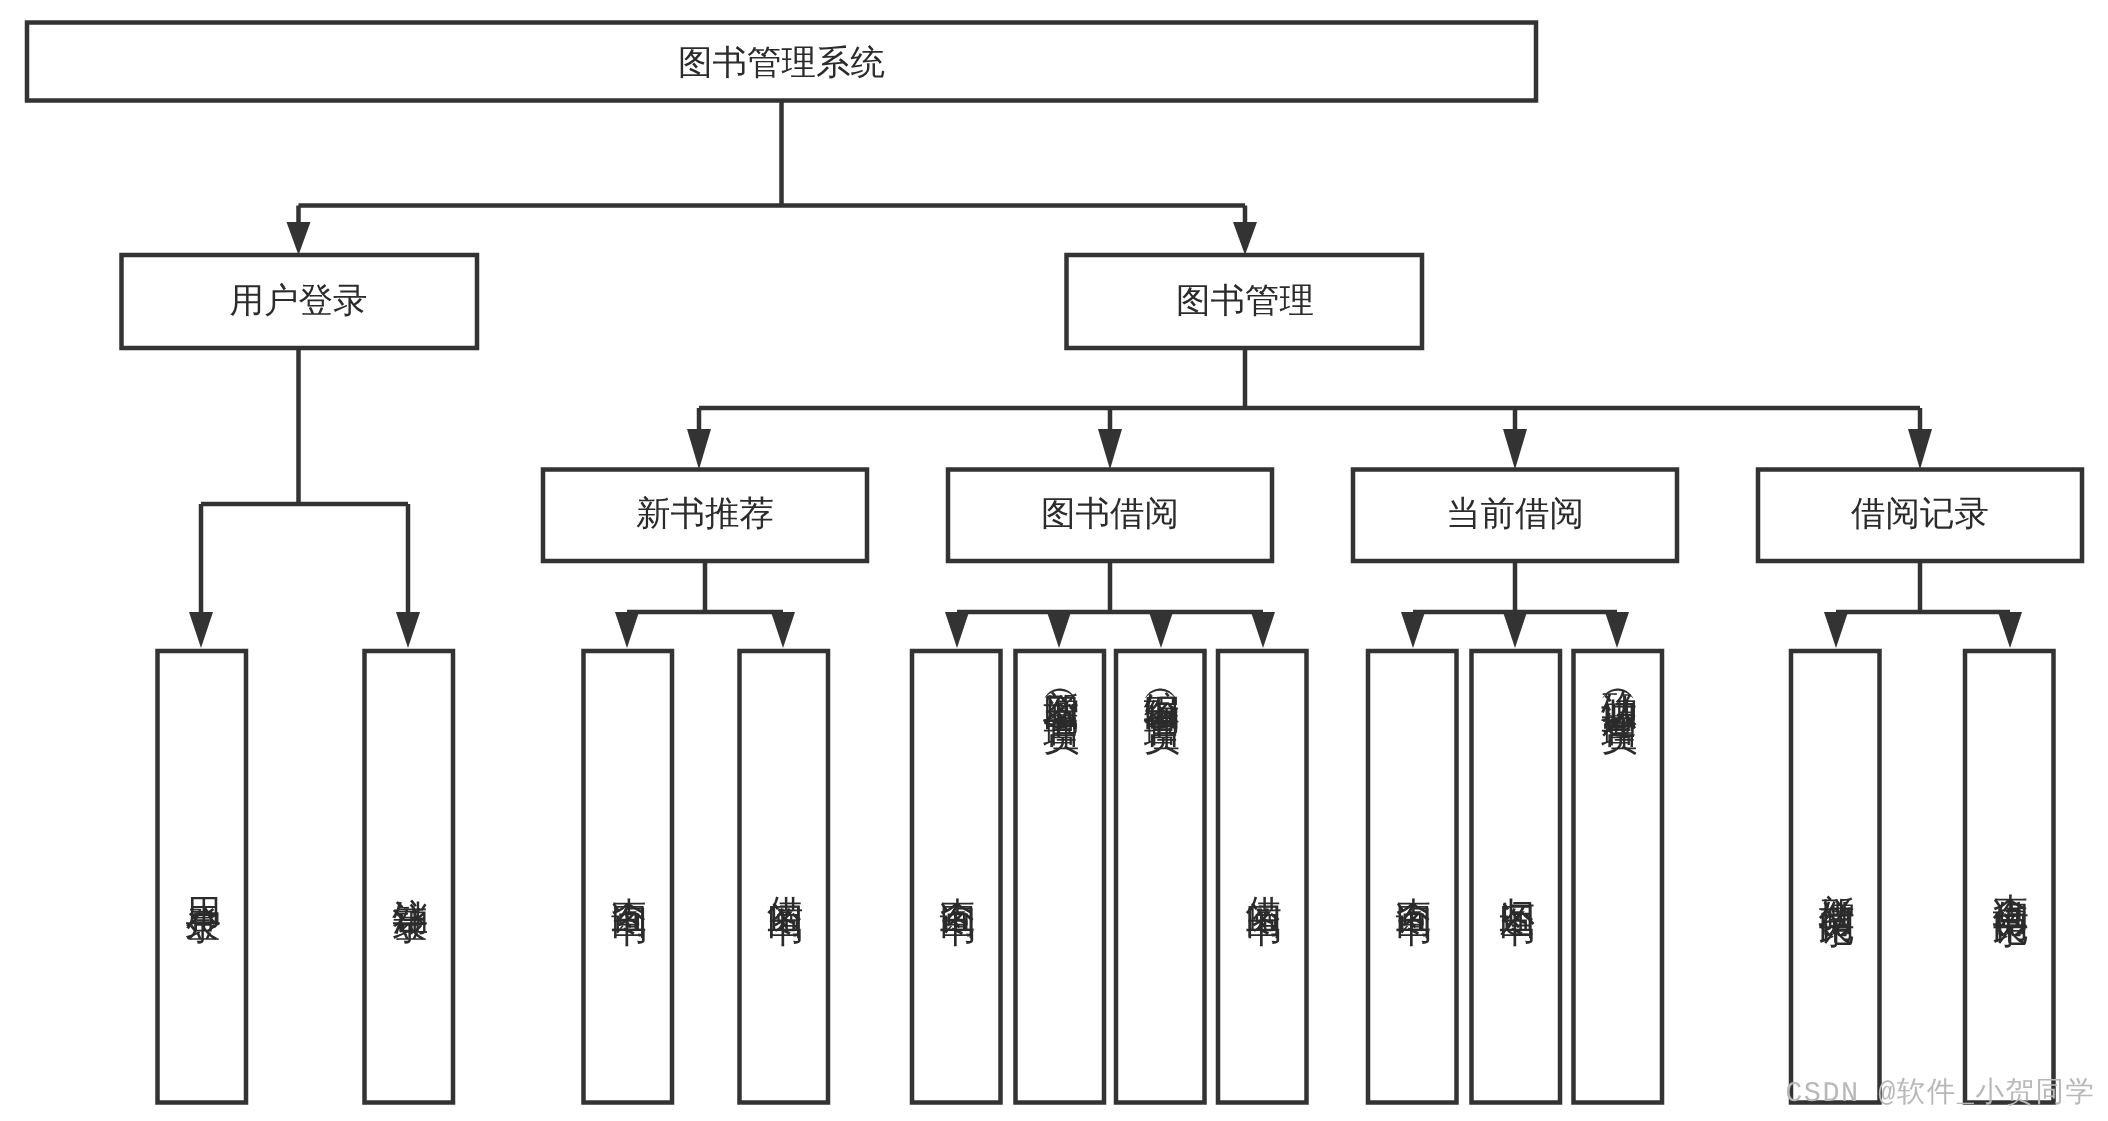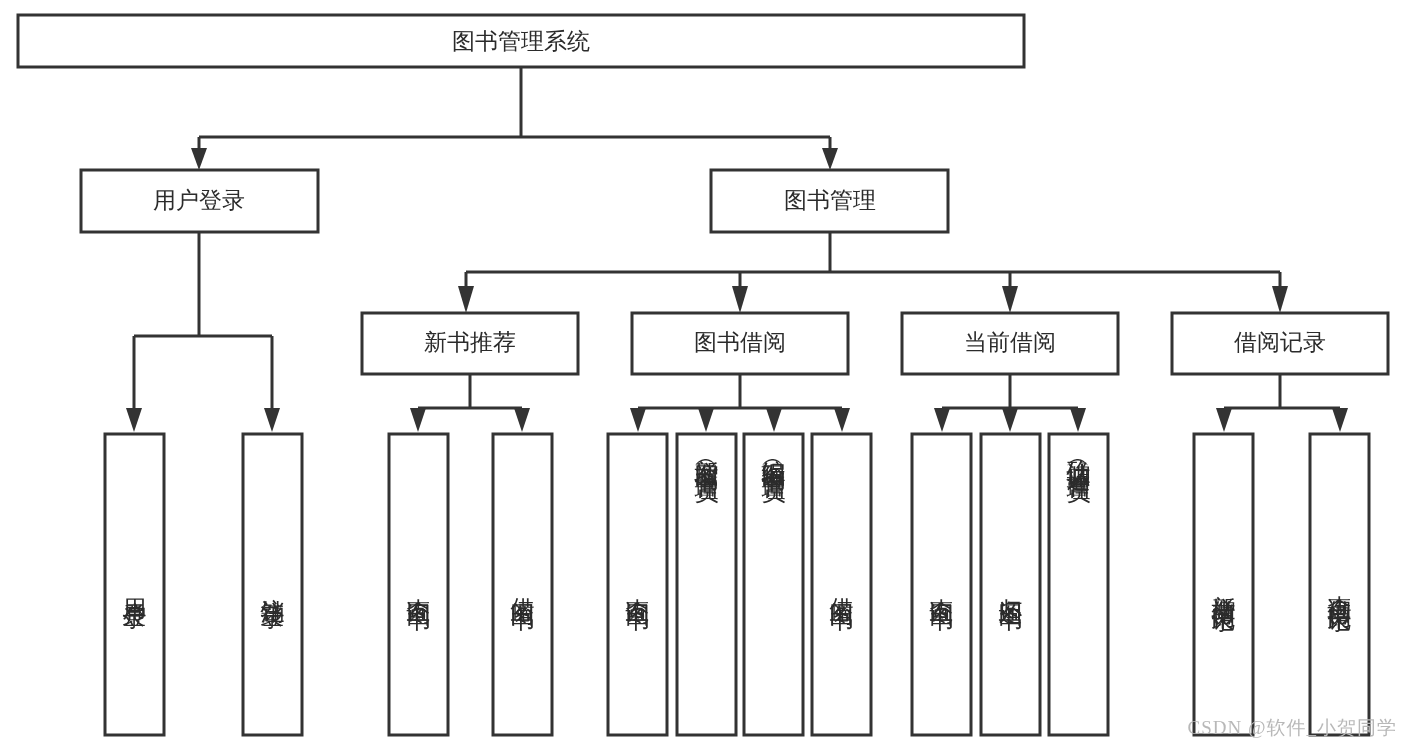--- a/index.html
+++ b/index.html
@@ -57,21 +57,21 @@
     color: #2b2b2b;
     writing-mode: vertical-rl;
     text-orientation: upright;
     letter-spacing: 3px;
     white-space: nowrap;
   }
   .watermark {
     position: absolute;
     right: 8px;
     bottom: 6px;
-    font-family: Liberation Serif, serif;
+    font-family: Liberation Mono, monospace;
     font-size: 19px;
     color: #b8b8b8;
     letter-spacing: 1px;
     user-select: none;
   }
 </style>
 </head>
 <body>
 
 <svg id="diagram" viewBox="0 0 1405 747" xmlns="http://www.w3.org/2000/svg">

